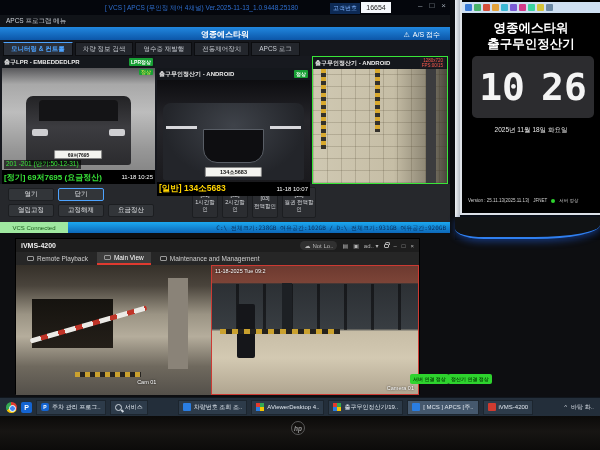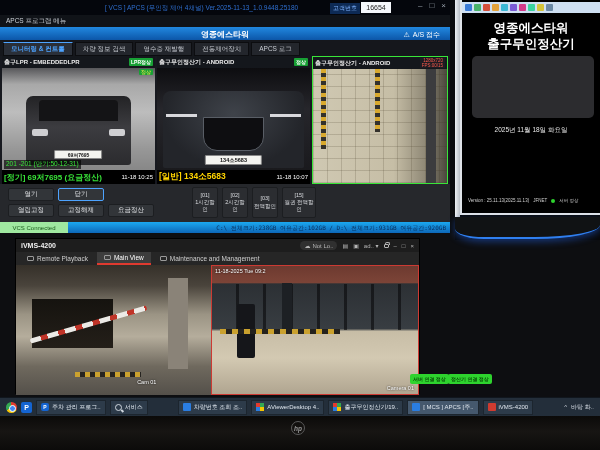--- a/index.html
+++ b/index.html
@@ -18,21 +18,21 @@
   .apcs-bluebar{left:0;top:27px;width:100%;height:13px;background:linear-gradient(180deg,#2188e0,#0c56a8);color:#fff;}
   .site-name{left:0;right:0;top:2px;text-align:center;font-size:8px;font-weight:bold;}
   .as-receipt{right:10px;top:3px;font-size:7px;display:flex;gap:3px;align-items:center;}
   .apcs-tabs{left:0;top:40px;width:100%;height:16px;background:#15171c;display:flex;align-items:flex-end;padding-left:3px;gap:2px;}
   .tab{height:14px;background:#23262c;border:1px solid #0c0d10;color:#c8ccd2;font-size:6.5px;line-height:12px;padding:0 7px;white-space:nowrap;}
   .tab.active{background:#2a2f38;color:#4da3ff;font-weight:bold;border-top:1px solid #4da3ff;}
 
   
   .panel{top:56px;height:128px;background:#000;overflow:hidden;}
   #panel1{left:2px;width:153px;}
-  #panel2{left:157px;width:153px;}
+  #panel2{left:157px;width:153px;margin-top:12px;}
   #panel3{left:312px;width:136px;border:1px solid #39e639;}
   .panel-header{position:absolute;left:0;top:0;width:100%;height:12px;background:#14171c;color:#ececec;font-size:6px;font-weight:bold;display:flex;align-items:center;padding:0 2px;z-index:4;}
   .badge{margin-left:auto;background:#18a035;color:#fff;font-size:5px;font-weight:bold;padding:1px 2px;border-radius:1px;}
   .badge-sub{position:absolute;right:2px;top:13px;background:#18a035;color:#ffe94d;font-size:5px;padding:0 2px;z-index:4;border-radius:1px;}
   .stream-info{margin-left:auto;background:#1c1c22;color:#ff5a4d;font-size:4.5px;line-height:1.2;text-align:right;padding:0 2px;white-space:pre-line;font-weight:normal;}
   .scene{position:absolute;left:0;top:12px;right:0;bottom:0;}
   
   .scene1{background:linear-gradient(180deg,#57575a 0%,#a8a8a8 14%,#bdbdbd 38%,#979797 70%,#7d7d7d 100%);}
   .car1{position:absolute;left:16%;bottom:16%;width:68%;height:60%;background:linear-gradient(180deg,#232325,#3c3c40 45%,#2b2b2e);border-radius:7px 7px 3px 3px;}
   .car1 .glass{position:absolute;left:12%;top:6%;width:76%;height:30%;background:#141416;border-radius:4px 4px 0 0;}
@@ -358,20 +358,22 @@
         <i style="background:#d43b8a"></i>
           <i style="background:#3bd4a0"></i>
           <i style="background:#d4c43b"></i>
         <i style="background:#6b89a5"></i>
       </div>
       <div class="ktitle">
         <div>영종에스타워</div>
         <div>출구무인정산기</div>
       </div>
       <div class="kclock">
+        <span>10</span>
+        <span>26</span>
       </div>
       <div class="kdate">2025년 11월 18일 화요일</div>
       <div class="kfooter">
         <span>Version : 25.11.13(2025.11.13)</span>
         <span>JFNET</span>
         <span class="gdot"></span>
         <span>서버 정상</span>
       </div>
     </div>
     <div class="kbezel-b"></div>

